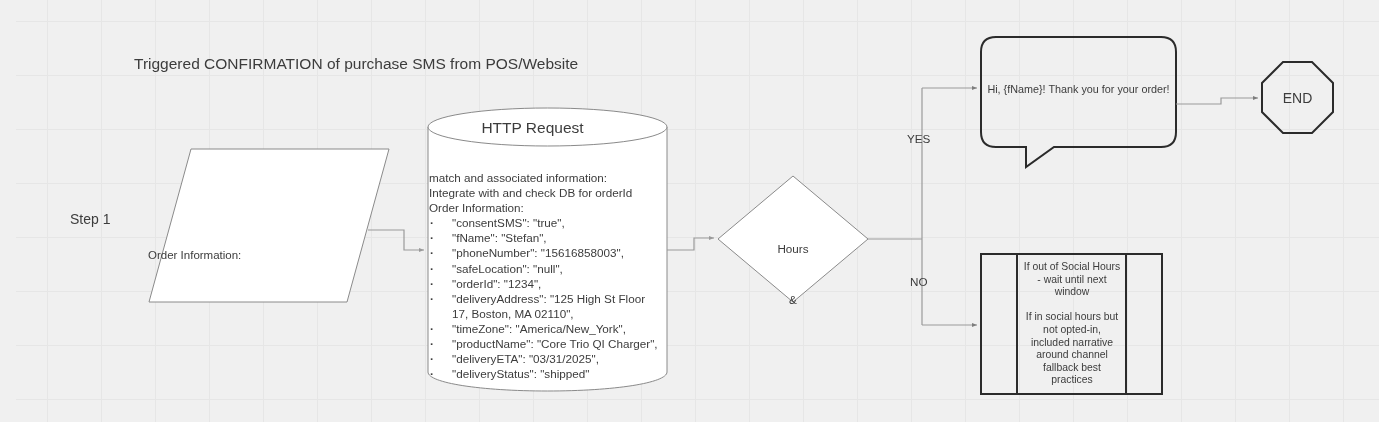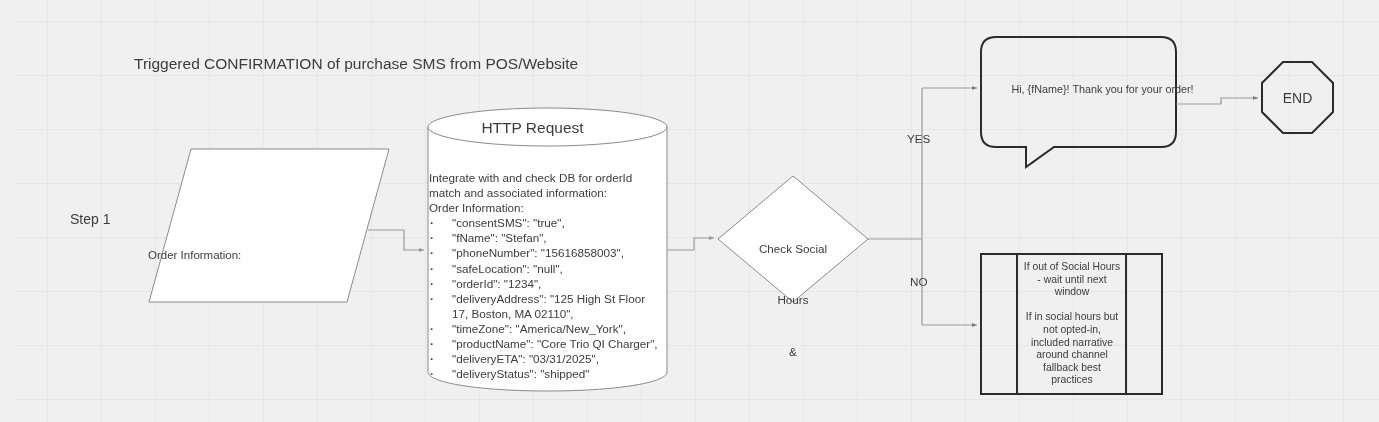--- a/index.html
+++ b/index.html
@@ -133,21 +133,20 @@
 
   
   .bubble-text {
     left: 966px;
     top: 82px;
     width: 193px;
     text-align: center;
     font-size: 10.8px;
     line-height: 14px;
     color: #3c3c3c;
-    padding-left: 24px;
   }
 
   
   .end-text {
     left: 1245px;
     top: 90px;
     width: 73px;
     text-align: center;
     font-size: 14px;
     color: #3c3c3c;
@@ -215,39 +214,38 @@
 
   <div class="txt step-label">Step 1</div>
 
   <div class="txt para-text">
     <div>Order Information:</div>
   </div>
 
   <div class="txt cyl-title">HTTP Request</div>
 
   <div class="txt cyl-body">
+    <div>match and associated information:</div>
     <div>Integrate with and check DB for orderId</div>
-    <div>match and associated information:</div>
     <div>Order Information:</div>
     <ul>
       <li>"consentSMS": "true",</li>
       <li>"fName": "Stefan",</li>
       <li>"phoneNumber": "15616858003",</li>
       <li>"safeLocation": "null",</li>
       <li>"orderId": "1234",</li>
       <li>"deliveryAddress": "125 High St Floor 17, Boston, MA 02110",</li>
       <li>"timeZone": "America/New_York",</li>
       <li>"productName": "Core Trio QI Charger",</li>
       <li>"deliveryETA": "03/31/2025",</li>
       <li>"deliveryStatus": "shipped"</li>
     </ul>
   </div>
 
   <div class="txt diamond-text">
-    <div>Check Social</div>
     <div>Hours</div>
     <div>&amp;</div>
   </div>
 
   <div class="txt branch-yes">YES</div>
   <div class="txt branch-no">NO</div>
 
   <div class="txt bubble-text">Hi, {fName}! Thank you for your order!</div>
 
   <div class="txt end-text">END</div>

